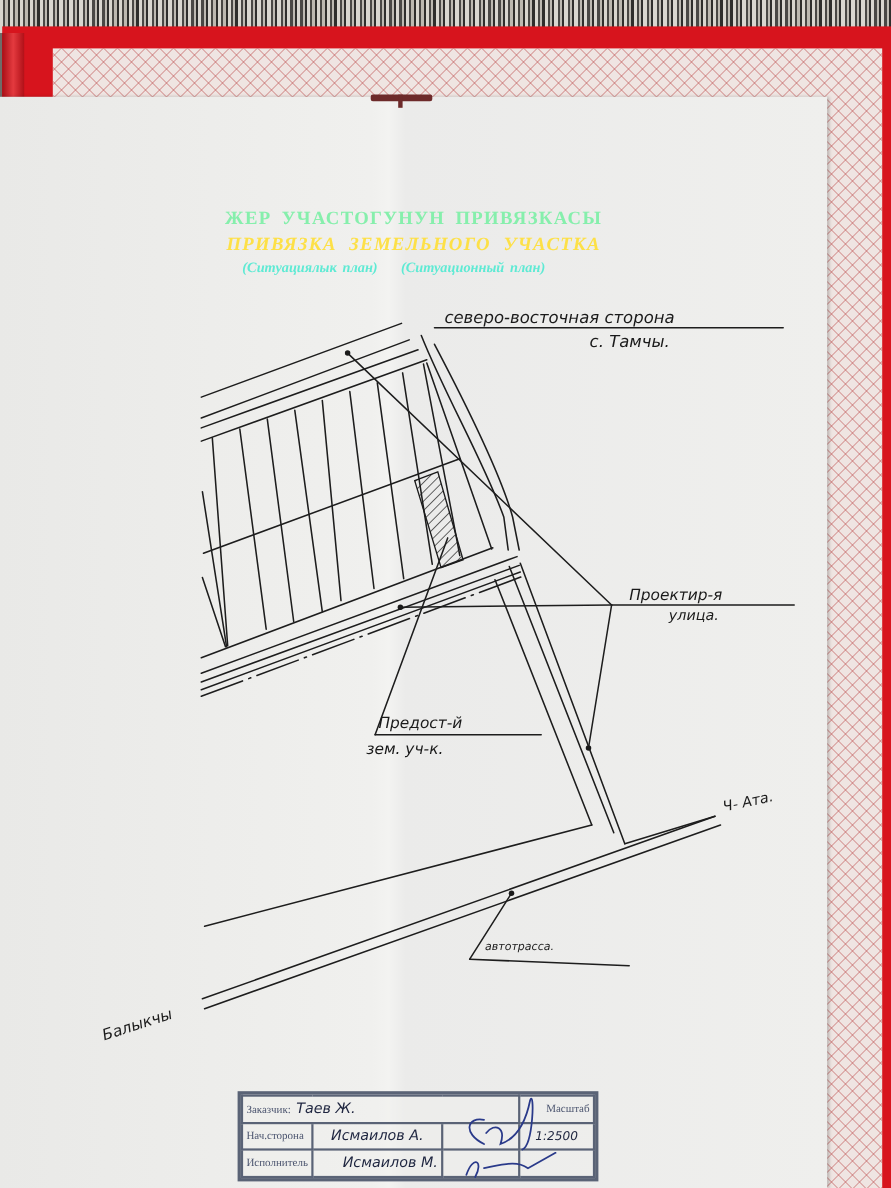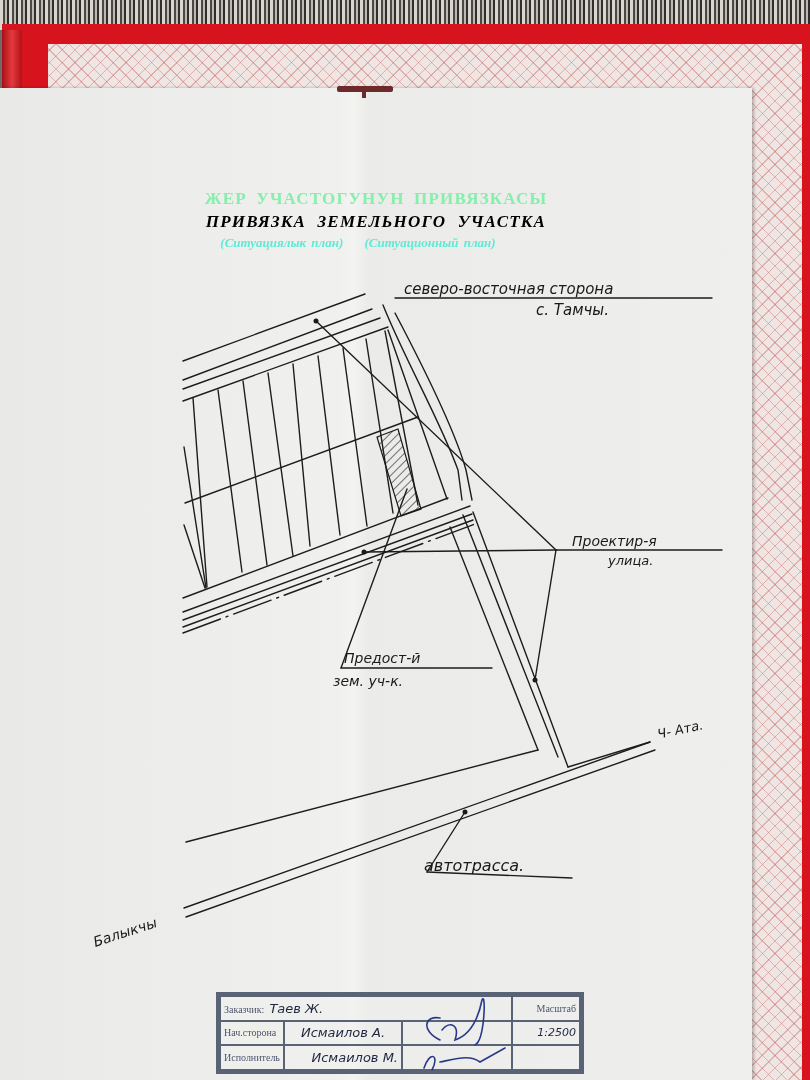--- a/index.html
+++ b/index.html
@@ -39,44 +39,44 @@
     }
     .clip-stem { position: absolute; left: 362px; top: 86px; width: 4px; height: 12px; background: #6d2a2a; }
     .title1 {
       position: absolute; left: 0; width: 752px; top: 189px; text-align: center;
       font-family: "Liberation Serif", serif; font-weight: bold; font-size: 17px;
       letter-spacing: 1.2px; color: #86efac; word-spacing: 4px;
     }
     .title2 {
       position: absolute; left: 0; width: 752px; top: 212px; text-align: center;
       font-family: "Liberation Serif", serif; font-weight: bold; font-style: italic; font-size: 17px;
-      letter-spacing: 1.2px; color: #000000; word-spacing: 6px;
+      letter-spacing: 1.2px; color: #fde047; word-spacing: 6px;
     }
     .title3 {
       position: absolute; left: 0; width: 716px; top: 235px; text-align: center;
       font-family: "Liberation Serif", serif; font-weight: bold; font-style: italic; font-size: 13px;
       color: #5eead4; word-spacing: 2px;
     }
     .title3 span { margin: 0 8px; }
     svg.plan { position: absolute; left: 0; top: 0; }
     .hand {
       position: absolute; font-family: "DejaVu Sans", sans-serif; font-style: italic;
       color: #1a1a1a; white-space: nowrap;
     }
     .stamp {
-      position: absolute; left: 216px; top: 992px; width: 368px; height: 82px;
+      position: absolute; left: 216px; top: 992px; width: 328px; height: 82px;
       border: 3px solid #5a6376; box-sizing: border-box; background: rgba(240,240,238,.4);
     }
     .stamp table { border-collapse: collapse; width: 100%; height: 100%; }
     .stamp td {
       border: 2px solid #5a6376; font-family: "Liberation Serif", serif; font-size: 10px;
       color: #4d5670; padding: 0 3px; vertical-align: middle;
     }
     .stamp .val { font-family: "DejaVu Sans", sans-serif; font-style: italic; font-size: 13px; color: #1f2640; }
-    .stamp .scale { font-family: "DejaVu Sans", sans-serif; font-style: italic; font-size: 11px; color: #1f2640; text-align:right; }
+    .stamp .scale { font-family: "DejaVu Sans", sans-serif; font-style: italic; font-size: 11px; color: #1f2640; text-align:center; }
     .sig { position: absolute; pointer-events: none; }
   </style>
 </head>
 <body>
 
 <div class="carpet"></div>
 <div class="folder"></div>
 <div class="folder-edge"></div>
 <div class="guilloche"></div>
 
@@ -158,21 +158,21 @@
   <circle cx="465" cy="812" r="2.5" fill="#1a1a1a"></circle>
 </svg>
 
 <div class="hand" style="left:404px; top:280px; font-size:15px;">северо-восточная сторона</div>
 <div class="hand" style="left:536px; top:301px; font-size:15px;">с. Тамчы.</div>
 <div class="hand" style="left:572px; top:533px; font-size:14px;">Проектир-я</div>
 <div class="hand" style="left:608px; top:553px; font-size:13px;">улица.</div>
 <div class="hand" style="left:344px; top:650px; font-size:14px;">Предост-й</div>
 <div class="hand" style="left:333px; top:673px; font-size:14px;">зем. уч-к.</div>
 <div class="hand" style="left:657px; top:722px; font-size:13px; transform:rotate(-12deg);">Ч- Ата.</div>
-<div class="hand" style="left:424px; top:856px; font-size:16px;font-style:italic;">автотрасса.</div>
+<div class="hand" style="left:441px; top:856px; font-size:10px;font-style:italic;">автотрасса.</div>
 <div class="hand" style="left:92px; top:924px; font-size:14px; transform:rotate(-18deg);">Балыкчы</div>
 
 <div class="stamp">
   <table>
     <tbody>
         <tr>
       <td colspan="3">
         <span>Заказчик:</span>
         &nbsp;<span class="val">Таев Ж.</span>
       </td>

